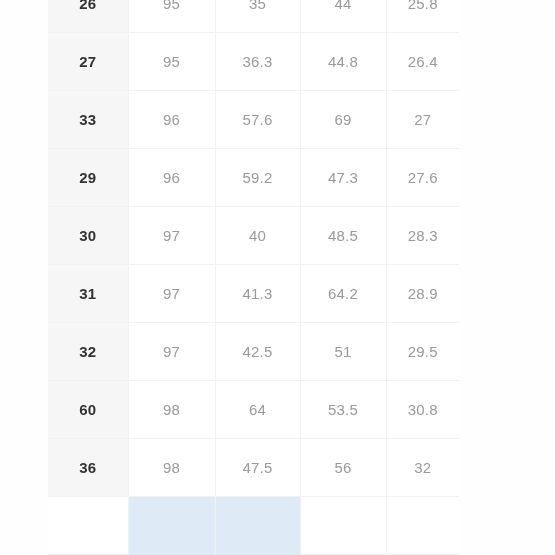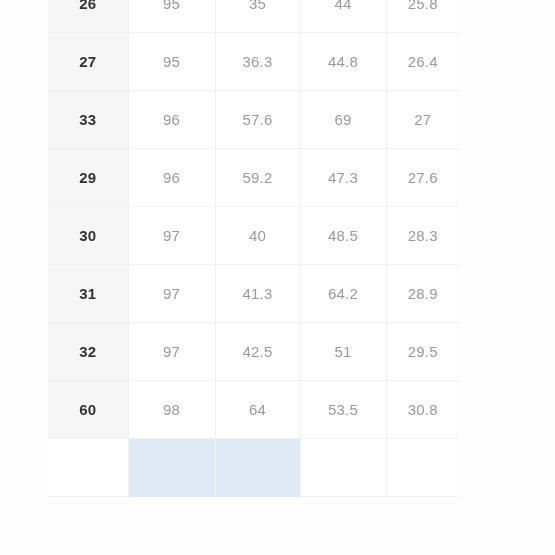--- a/index.html
+++ b/index.html
@@ -173,20 +173,27 @@
 
 
         <tr>
           <td class="size-cell">60</td>
           <td>98</td>
           <td>64</td>
           <td>53.5</td>
           <td class="last-col">30.8</td>
         </tr>
 
+        <tr>
+          <td class="size-cell">36</td>
+          <td>98</td>
+          <td>47.5</td>
+          <td>56</td>
+          <td class="last-col">32</td>
+        </tr>
 
         <tr class="row-selected">
           <td class="size-cell"></td>
           <td></td>
           <td></td>
           <td class="tail-blank"></td>
           <td class="last-col tail-blank"></td>
         </tr>
 
       </tbody>

